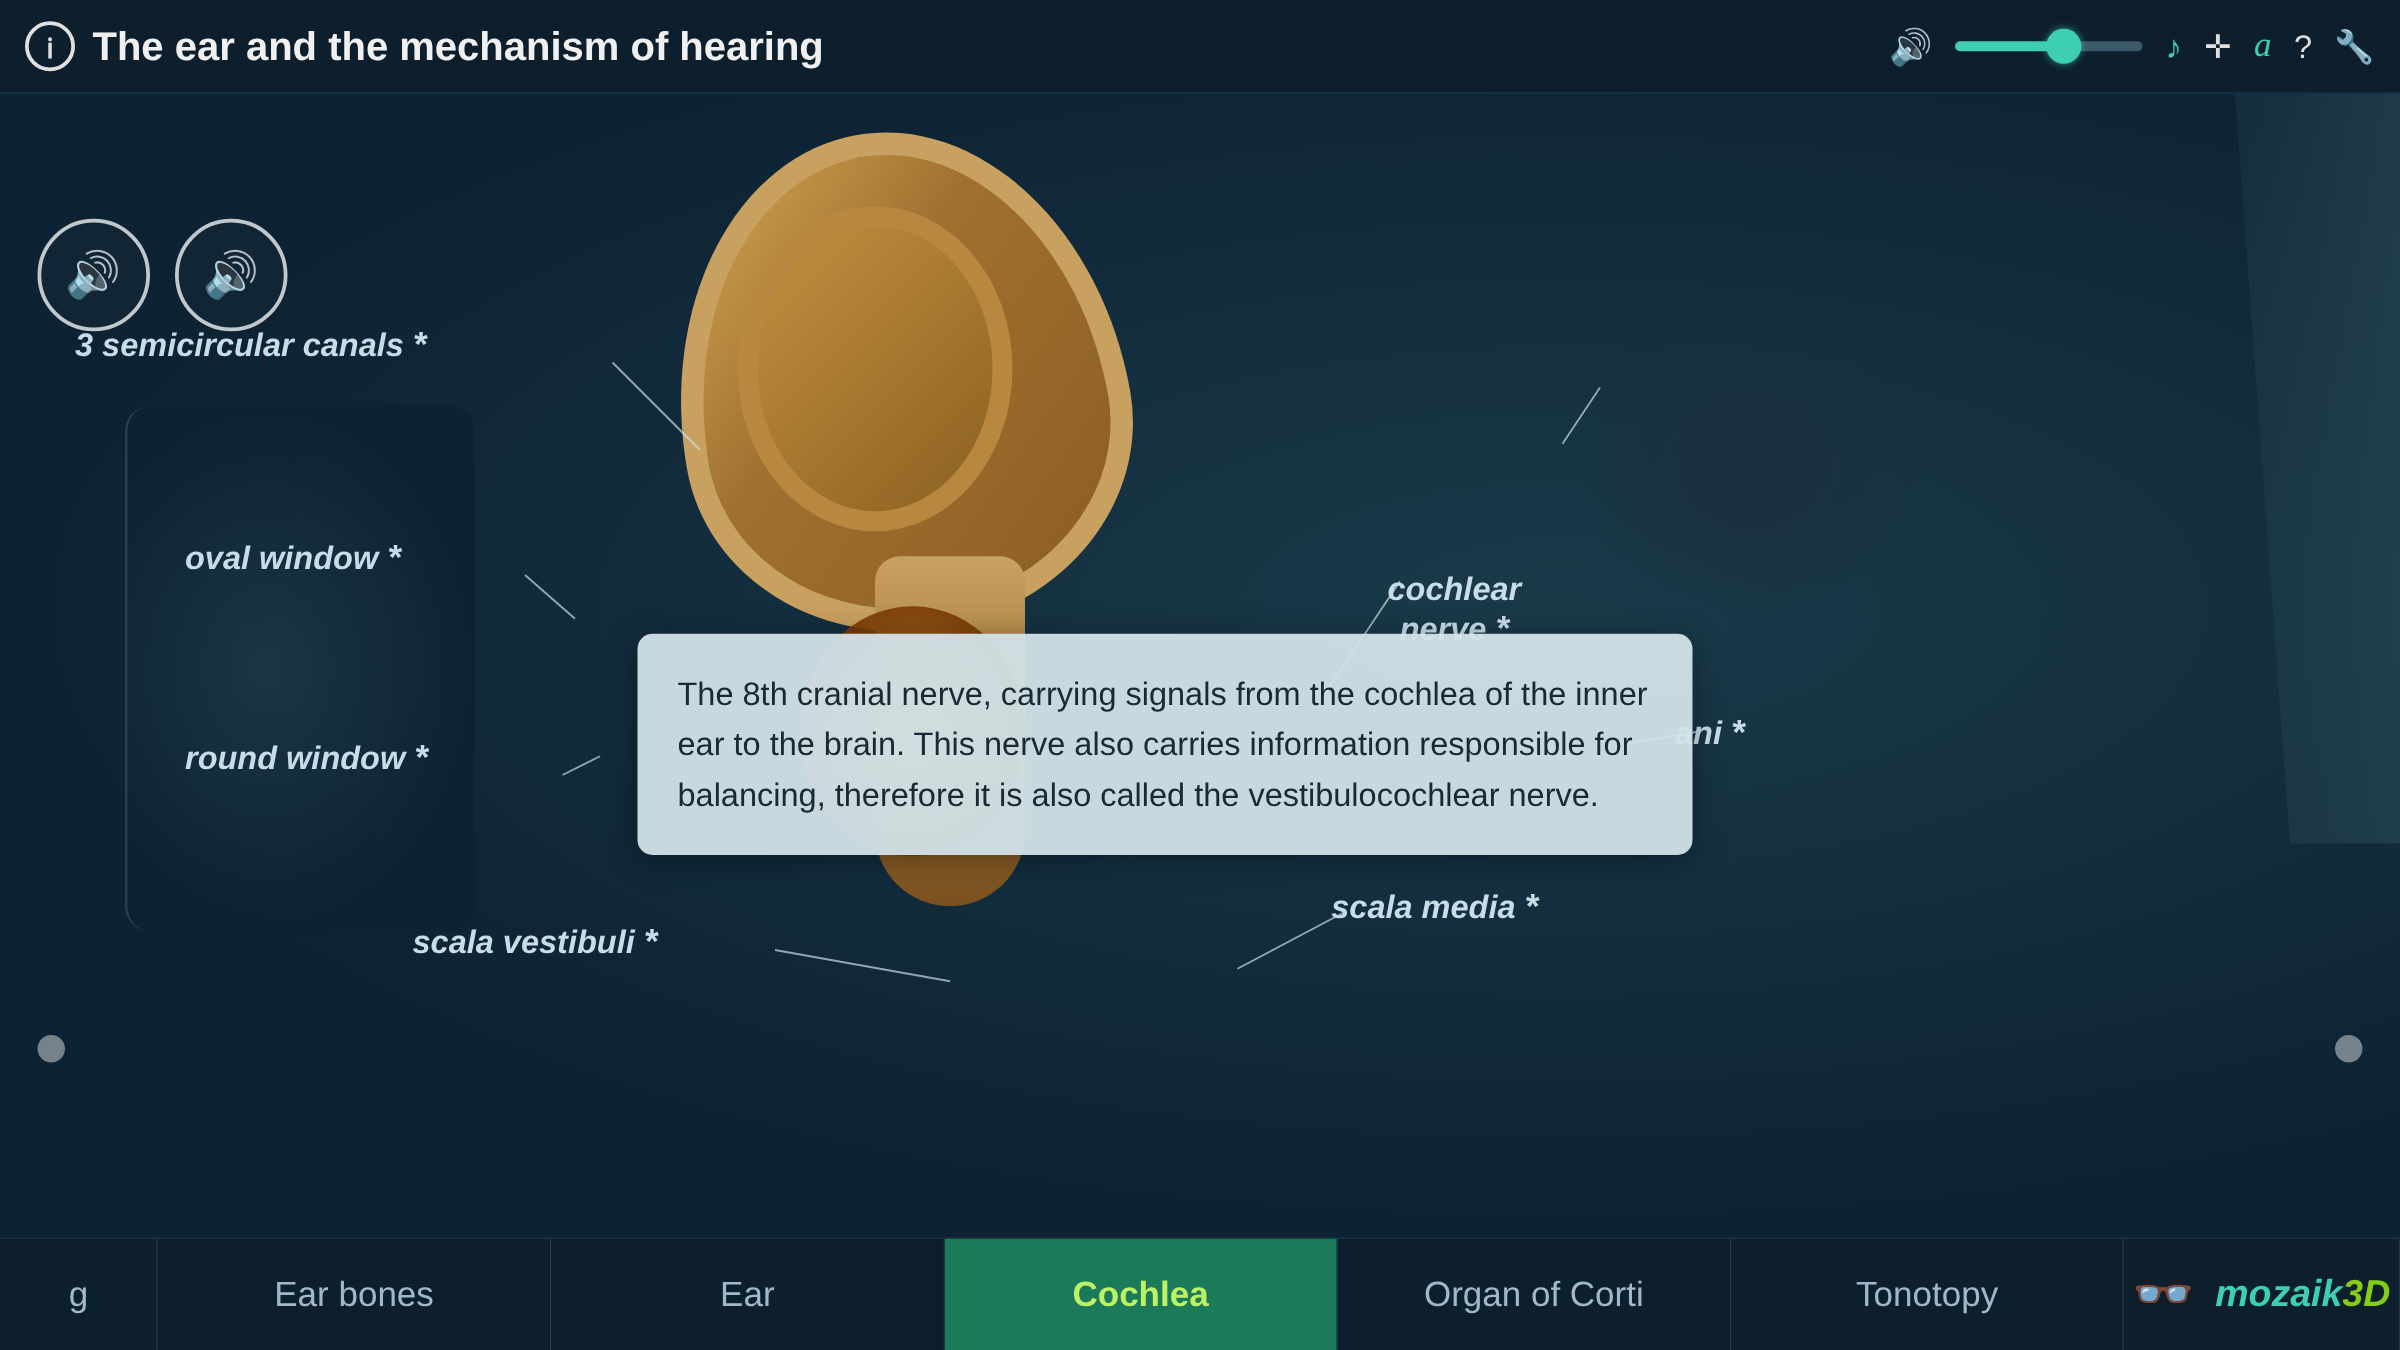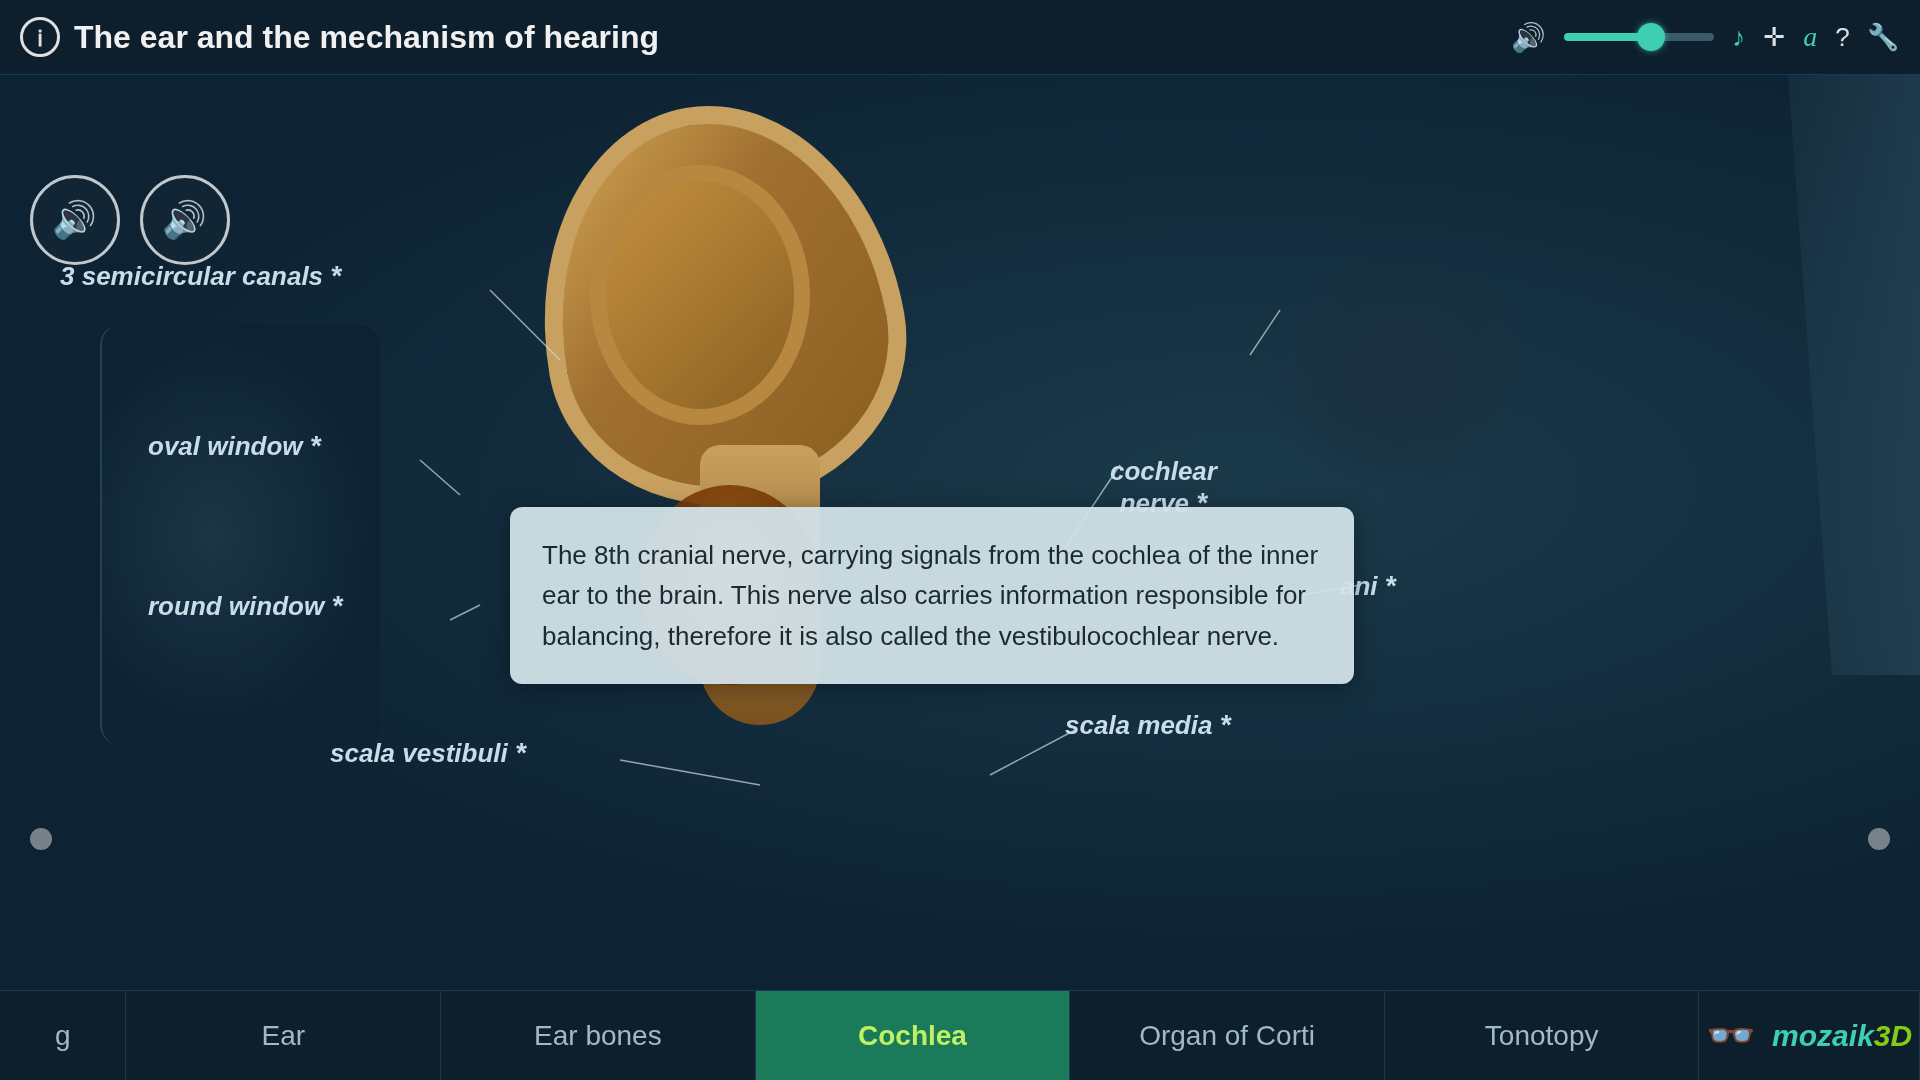--- a/index.html
+++ b/index.html
@@ -405,24 +405,24 @@
   <div class="nav-dot-right"></div>
 </div>
 
 <div id="bottom-nav">
 
   <div class="nav-tab-partial">
     <span style="color:#a0b8c8; font-size:28px;">g</span>
   </div>
 
   <div class="nav-tab">
+    <span>Ear bones</span>
+  </div>
+  <div class="nav-tab">
     <span>Ear</span>
-  </div>
-  <div class="nav-tab">
-    <span>Ear bones</span>
   </div>
   <div class="nav-tab active">
     <span>Cochlea</span>
   </div>
   <div class="nav-tab">
     <span>Organ of Corti</span>
   </div>
   <div class="nav-tab">
     <span>Tonotopy</span>
   </div>

